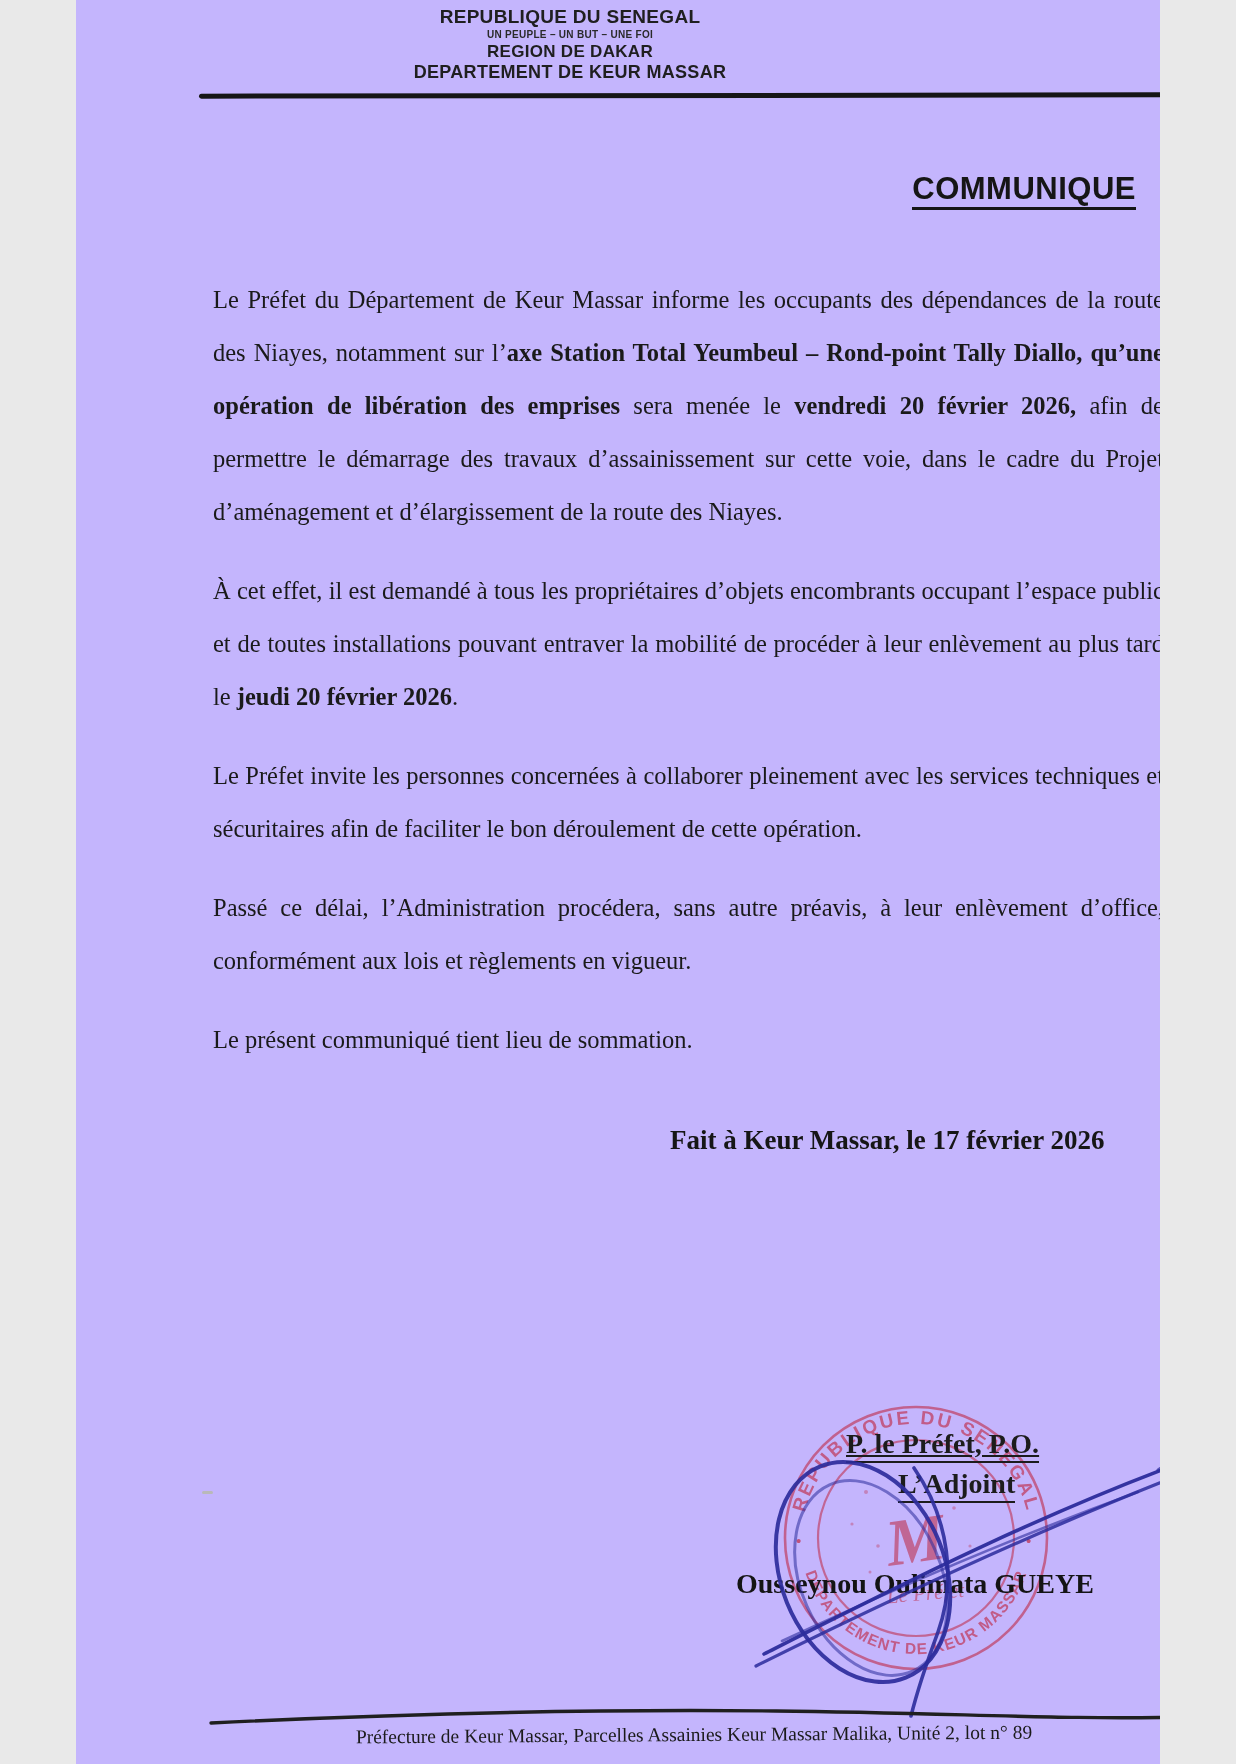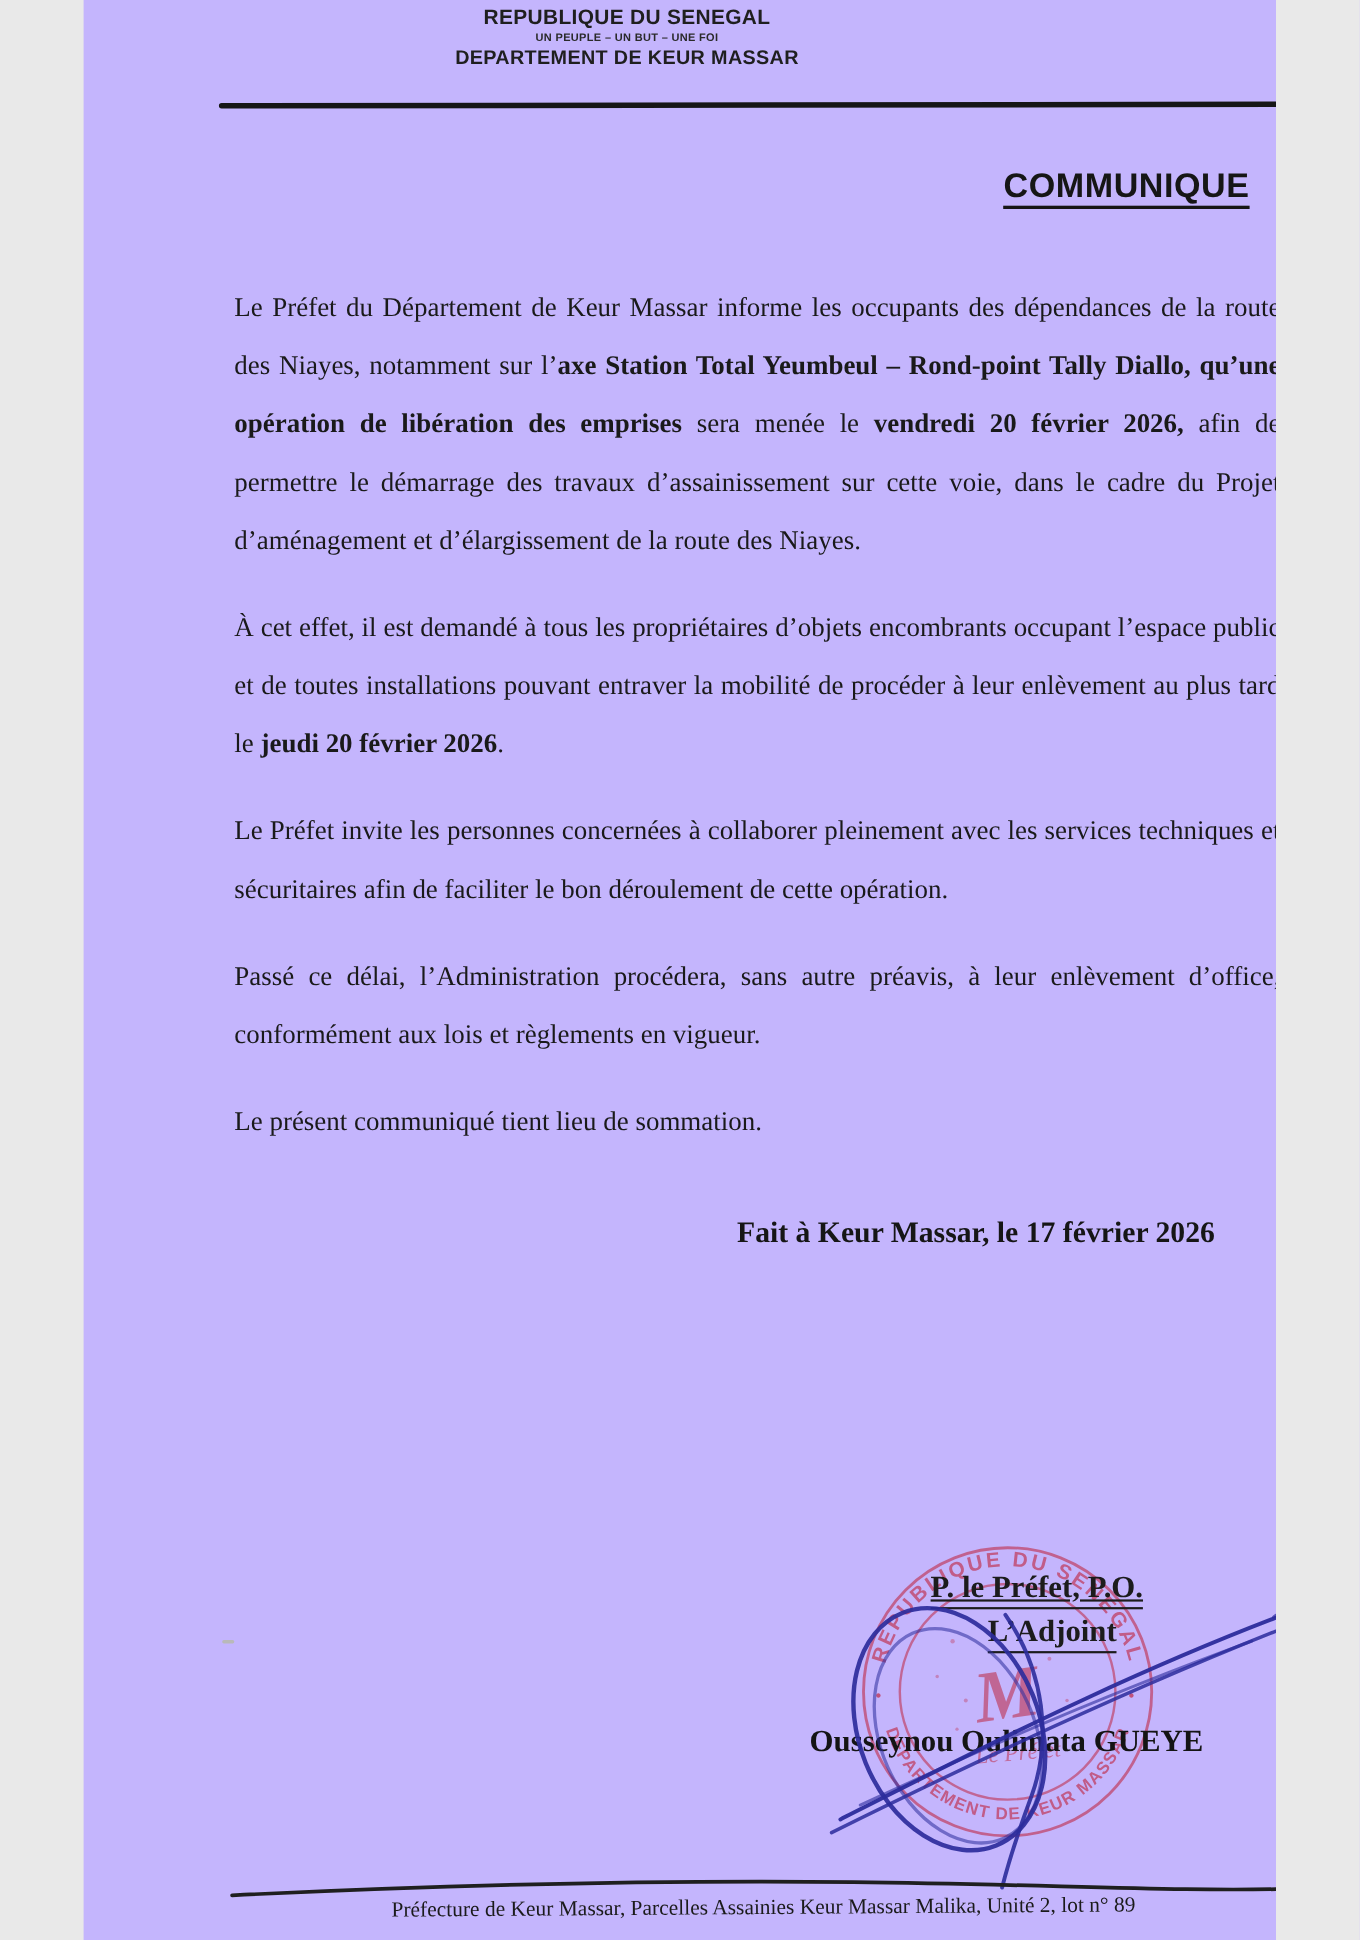--- a/index.html
+++ b/index.html
@@ -79,20 +79,21 @@
   .artifact-edge{position:absolute;left:1204px;top:300px;width:2px;height:780px;background:#dcdcdc;opacity:.65;}
 </style>
 </head>
 <body>
 
 <div class="page">
 
   <div class="letterhead">
     <div class="lh-1">REPUBLIQUE DU SENEGAL</div>
     <div class="lh-motto">UN PEUPLE – UN BUT – UNE FOI</div>
+    <div class="lh-3">REGION DE DAKAR</div>
     <div class="lh-4">DEPARTEMENT DE KEUR MASSAR</div>
   </div>
   <div class="top-rule"></div>
 
   <div class="doc-title">
     <span>COMMUNIQUE</span>
   </div>
 
   <div class="body-col">
       <p><span>Le Préfet du Département de Keur Massar informe les occupants des dépendances de la route des Niayes, notamment sur l’</span><span class="b">axe Station Total Yeumbeul – Rond-point Tally Diallo, qu’une opération de libération des emprises</span><span> sera menée le </span><span class="b">vendredi 20 février 2026,</span><span> afin de permettre le démarrage des travaux d’assainissement sur cette voie, dans le cadre du Projet d’aménagement et d’élargissement de la route des Niayes.</span></p>

